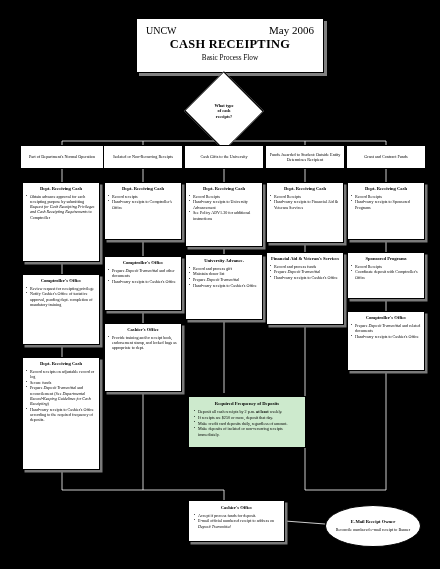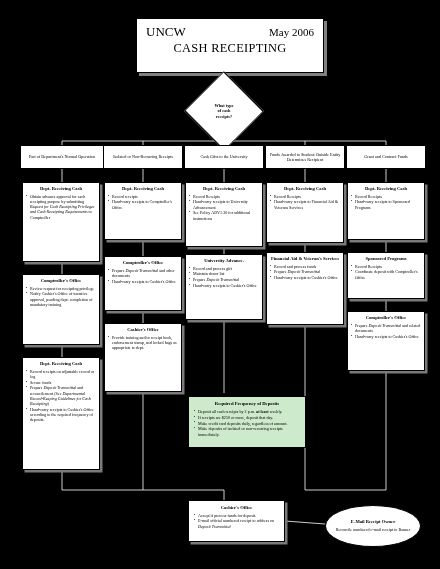--- a/index.html
+++ b/index.html
@@ -57,26 +57,26 @@
   #header-block {
     position: absolute;
     left: 136px; top: 18px;
     width: 188px; height: 55px;
     background: #ffffff;
     border: 1px solid #000;
     box-shadow: 3px 3px 0 0 #808080;
     padding: 5px 9px 0 9px;
   }
   .hdr-row { display: flex; justify-content: space-between; align-items: baseline; }
-  .hdr-unit { font-size: 13px; }
+  .hdr-unit { font-size: 10px; }
   .hdr-date { font-size: 11px; }
   .hdr-main {
     text-align: center;
     font-size: 12.4px;
-    font-weight: normal;
+    font-weight: bold;
     letter-spacing: 0.3px;
     margin-top: 1px;
   }
   .hdr-sub { text-align: center; font-size: 7.2px; margin-top: 2px; }
 
   
   #diamond-wrap {
     position: absolute;
     left: 184px; top: 88px;
     width: 80px; height: 46px;
@@ -177,20 +177,21 @@
       <line x1="285" y1="521" x2="325" y2="524"></line>
     </g>
   </svg>
 
   <div id="header-block">
     <div class="hdr-row">
       <span class="hdr-unit">UNCW</span>
       <span class="hdr-date">May 2006</span>
     </div>
     <div class="hdr-main">CASH RECEIPTING</div>
+    <div class="hdr-sub">Basic Process Flow</div>
   </div>
 
   <div id="diamond-wrap">
     <div class="dia"></div>
     <div class="dia-text">
       <span>What type</span>
       <span>of cash</span>
       <span>receipts?</span>
     </div>
   </div>

